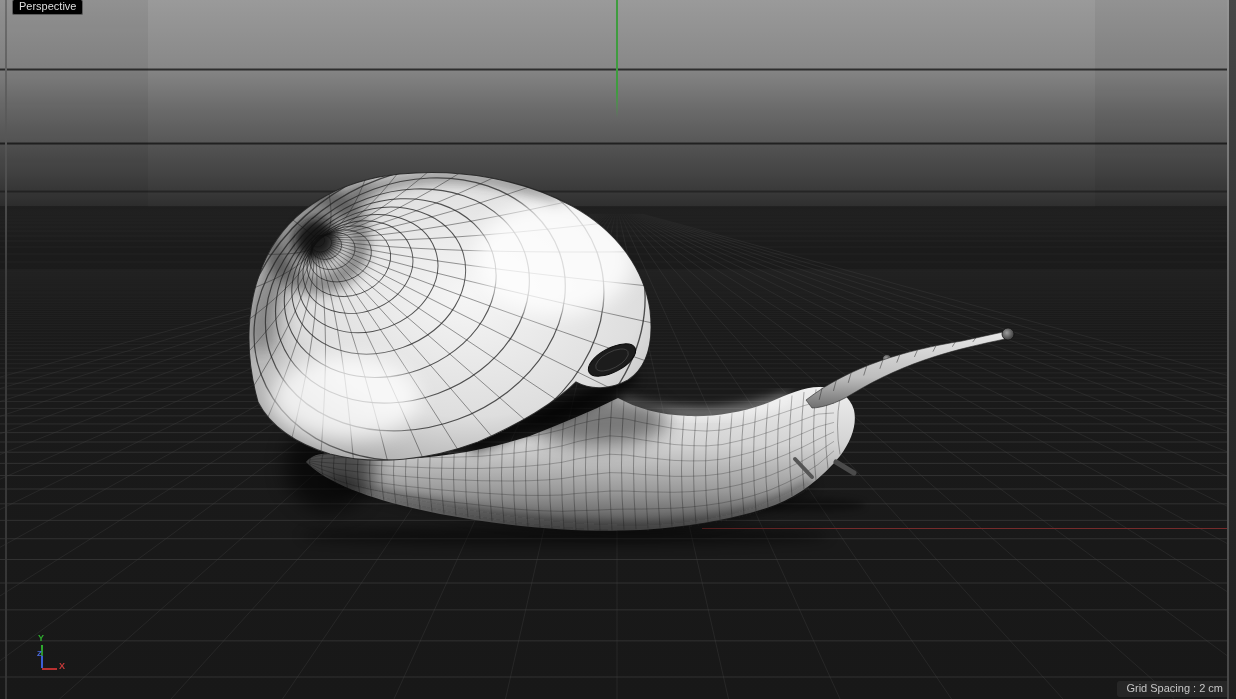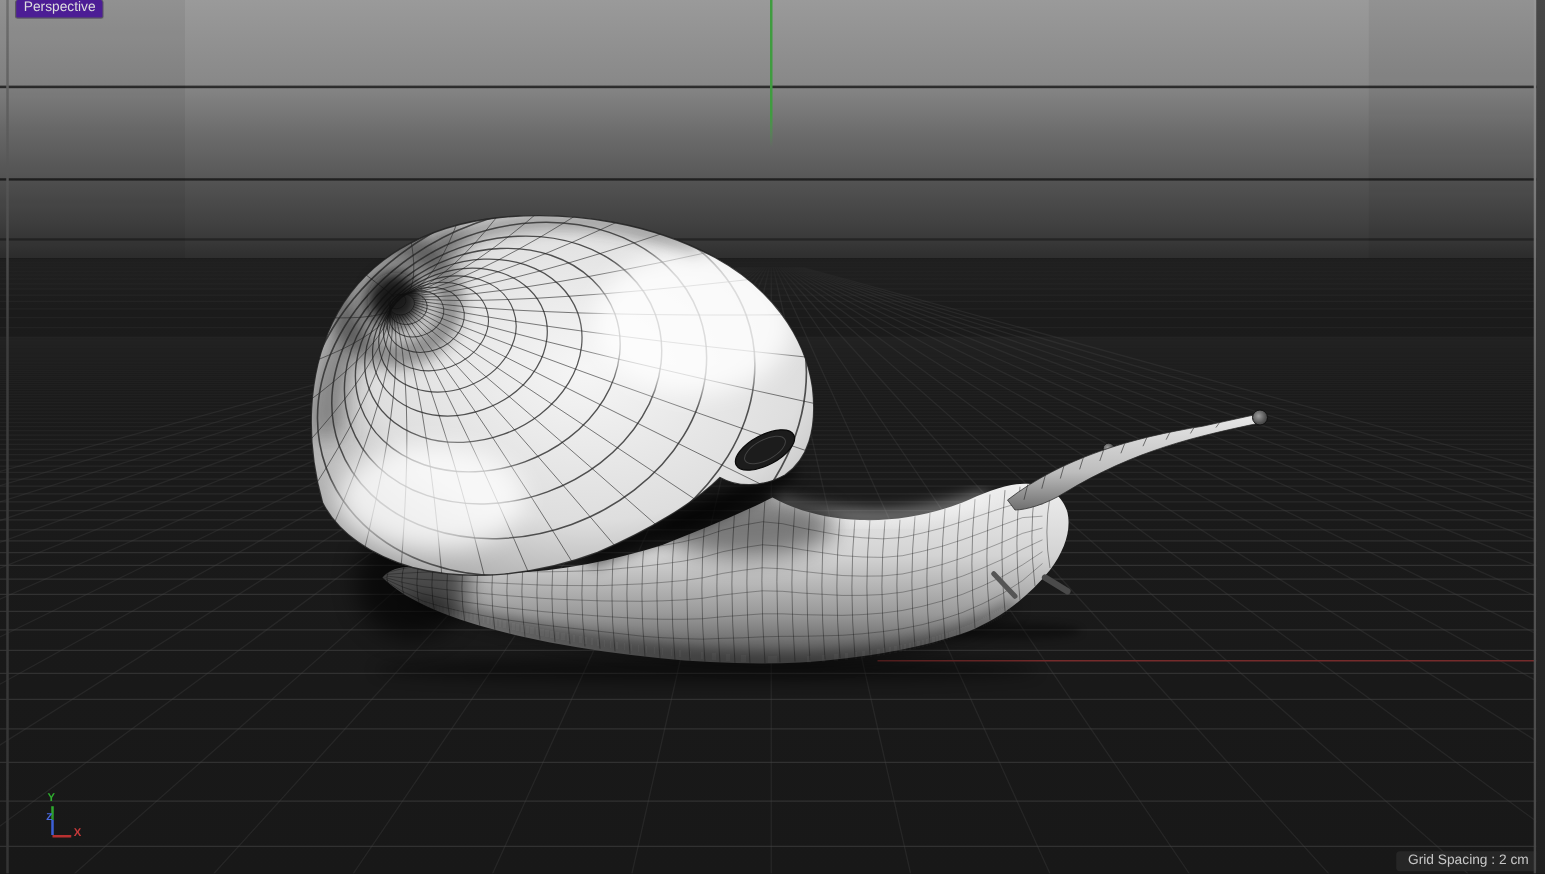--- a/index.html
+++ b/index.html
@@ -28,21 +28,21 @@
   
   .border-left{position:absolute;left:5px;top:0;width:2px;height:699px;
     background:linear-gradient(to bottom,#6f6f6f,#3c3c3c 40%,#343434);}
   .border-right{position:absolute;left:1227px;top:0;width:2px;height:699px;
     background:linear-gradient(to bottom,#979797,#5a5a5a 45%,#474747);}
   .border-right-strip{position:absolute;left:1229px;top:0;width:7px;height:699px;
     background:linear-gradient(to bottom,#474747,#2c2c2c 50%,#1f1f1f);}
   
   .vp-label{
     position:absolute;left:12px;top:0;padding:0 6px 2px 6px;
-    background:#4c1d95;border:1px solid #5c5c5c;border-top:none;border-radius:2px;
+    background:#000000;border:1px solid #5c5c5c;border-top:none;border-radius:2px;
     color:#dedede;font-size:11px;line-height:12px;
   }
   
   .hud-grid{
     position:absolute;right:4px;bottom:2px;padding:1px 9px 2px 9px;
     background:rgba(40,40,40,0.92);border-radius:3px;
     color:#c6c6c6;font-size:11px;line-height:13px;
   }
   
   .gizmo{position:absolute;left:28px;top:632px;width:52px;height:46px;font-size:9px;}

